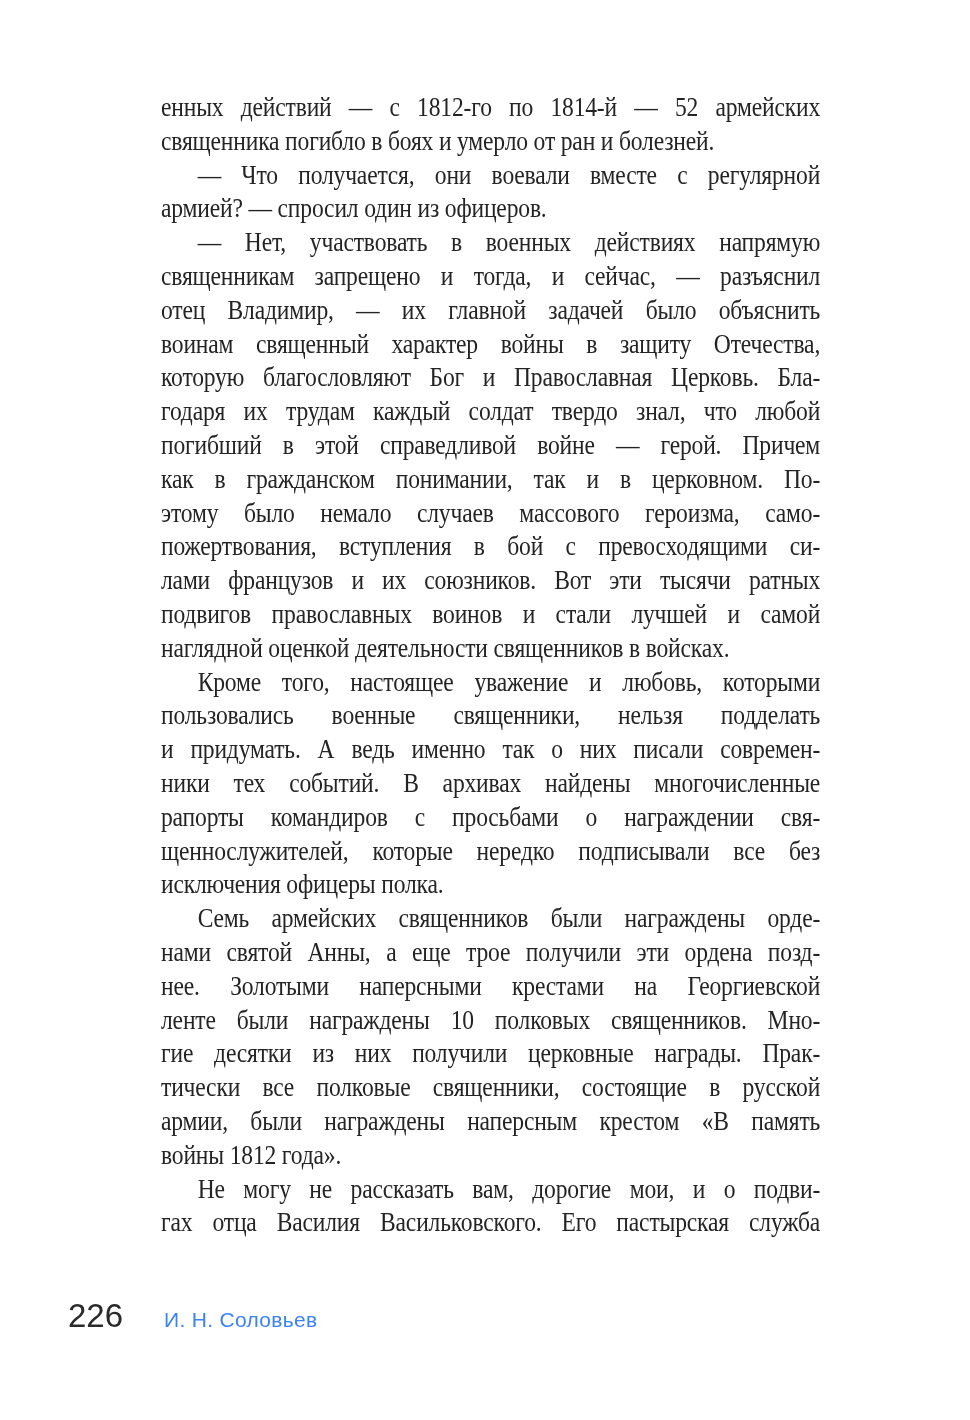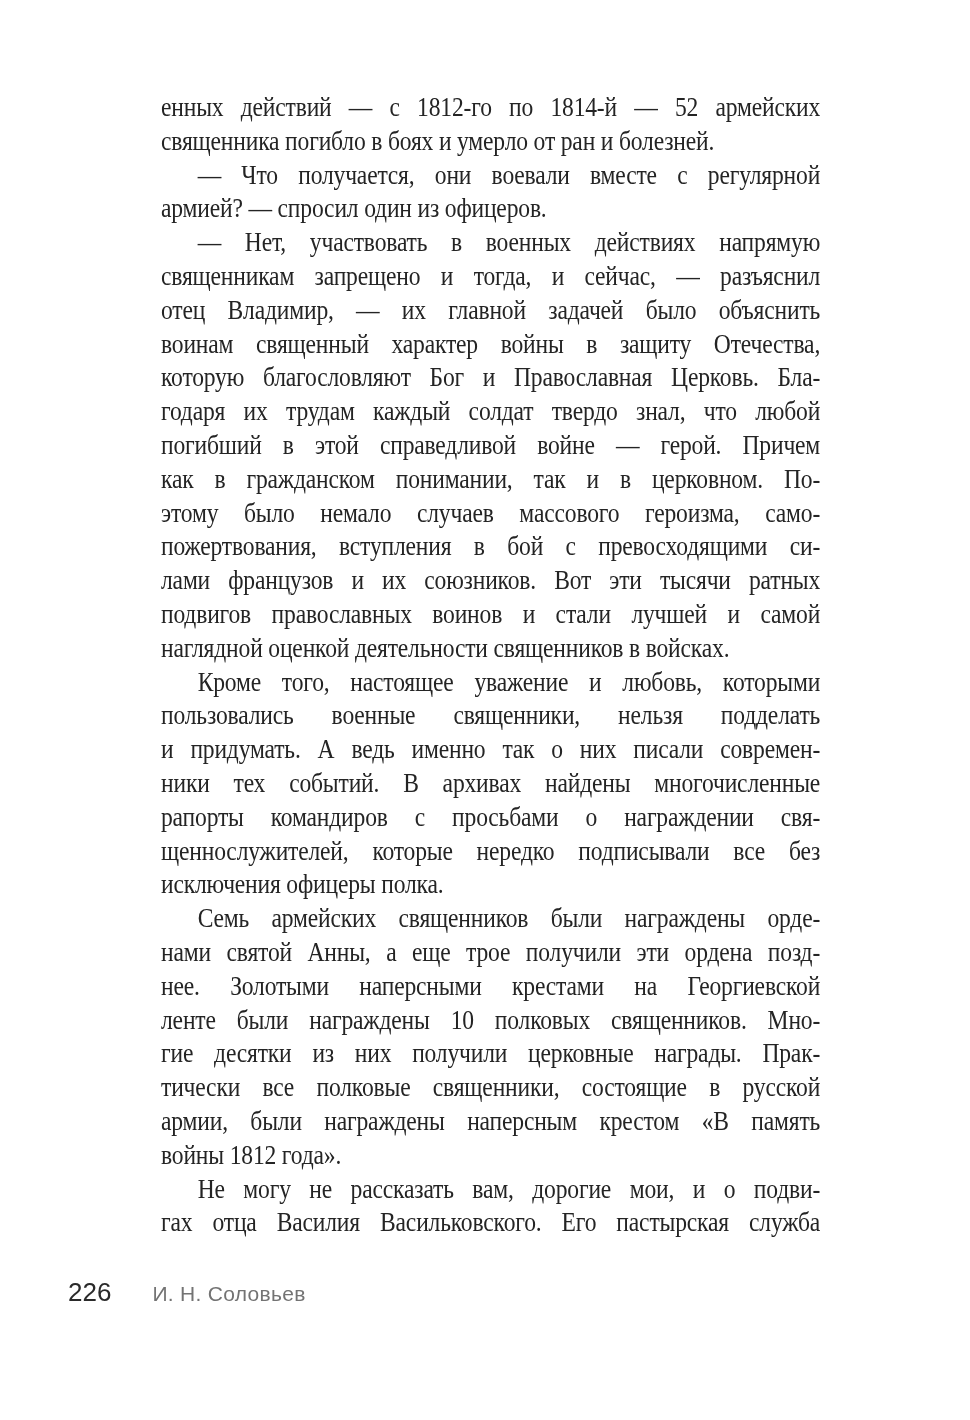--- a/index.html
+++ b/index.html
@@ -49,29 +49,30 @@
   .footer {
     position: absolute;
     left: 68px;
     top: 1279px;
     display: flex;
     align-items: baseline;
     gap: 41px;
     font-family: "Liberation Sans", sans-serif;
   }
   .page-number {
-    font-size: 26px;
+    font-size: 33px;
     line-height: 1;
     color: #2a2a2a;
+    margin-top: 20px;
   }
   .author {
     font-size: 21px;
     line-height: 1;
     letter-spacing: 0.3px;
-    color: #737373;
+    color: #3b82f6;
   }
 </style>
 </head>
 <body>
 
 <div class="page">
 
   <div class="text-block" id="text-block">
       <div class="line">енных действий — с 1812-го по 1814-й — 52 армейских</div>
       <div class="line para-end">священника погибло в боях и умерло от ран и болезней.</div>

